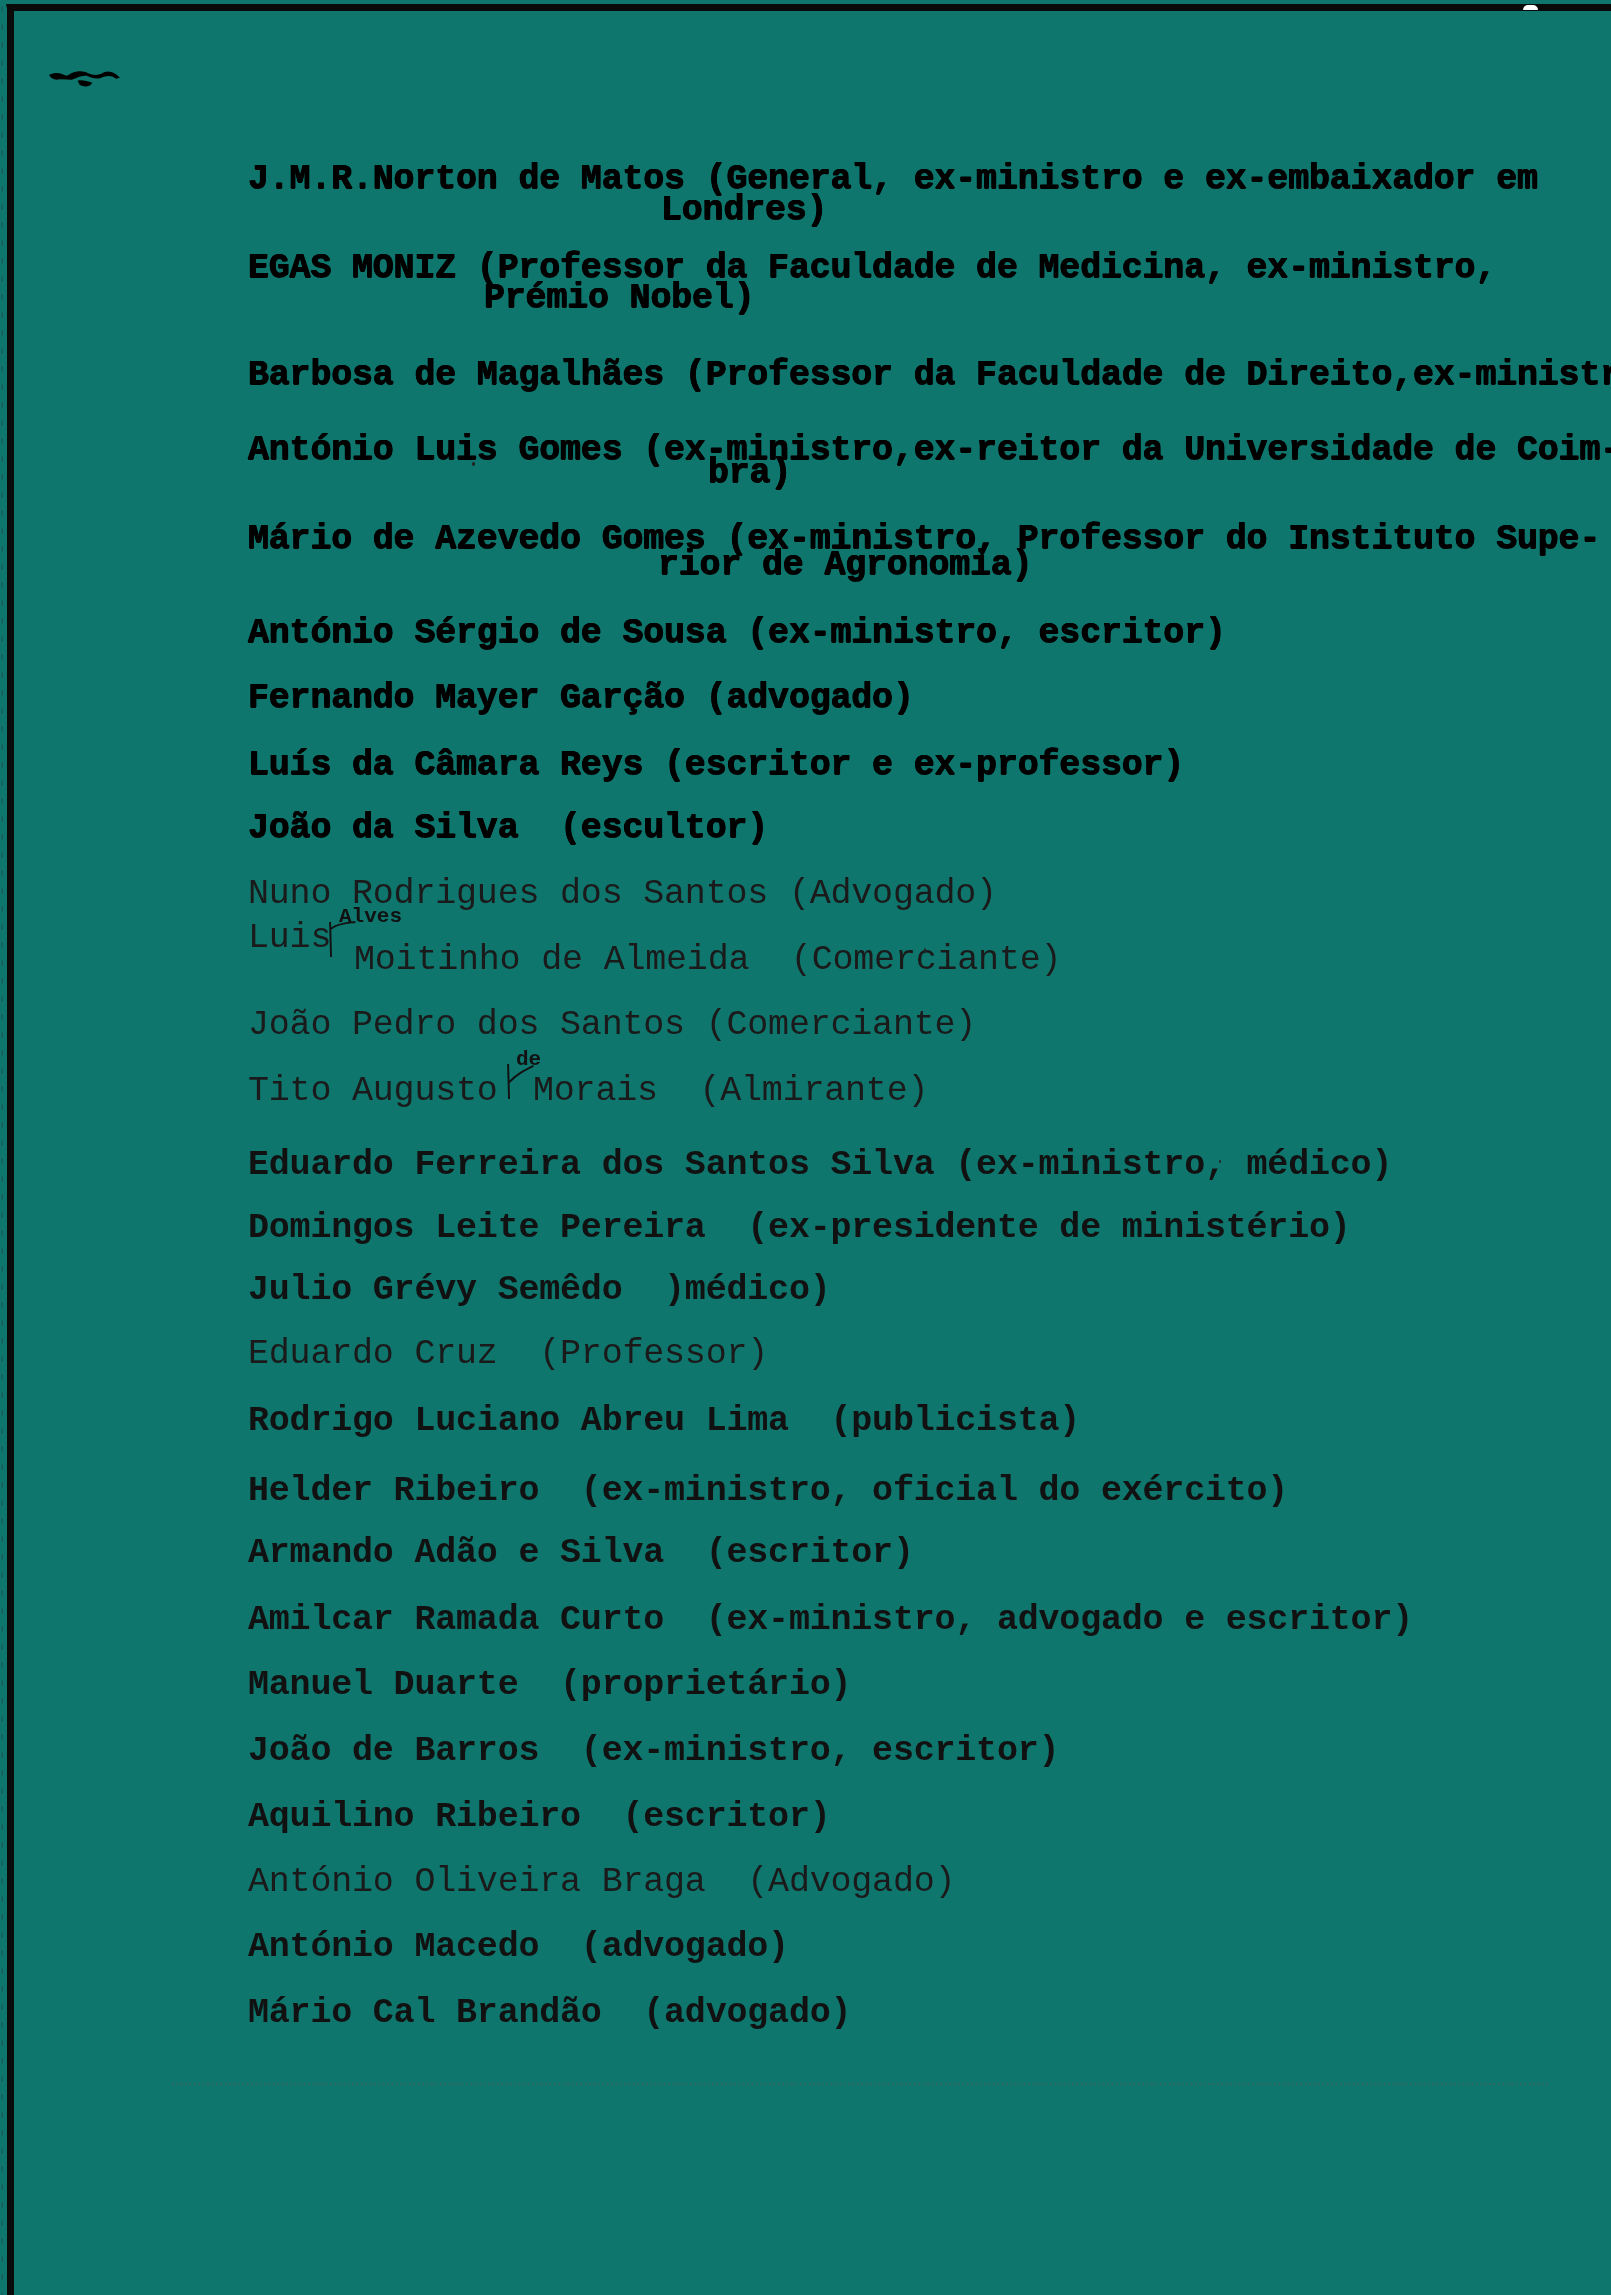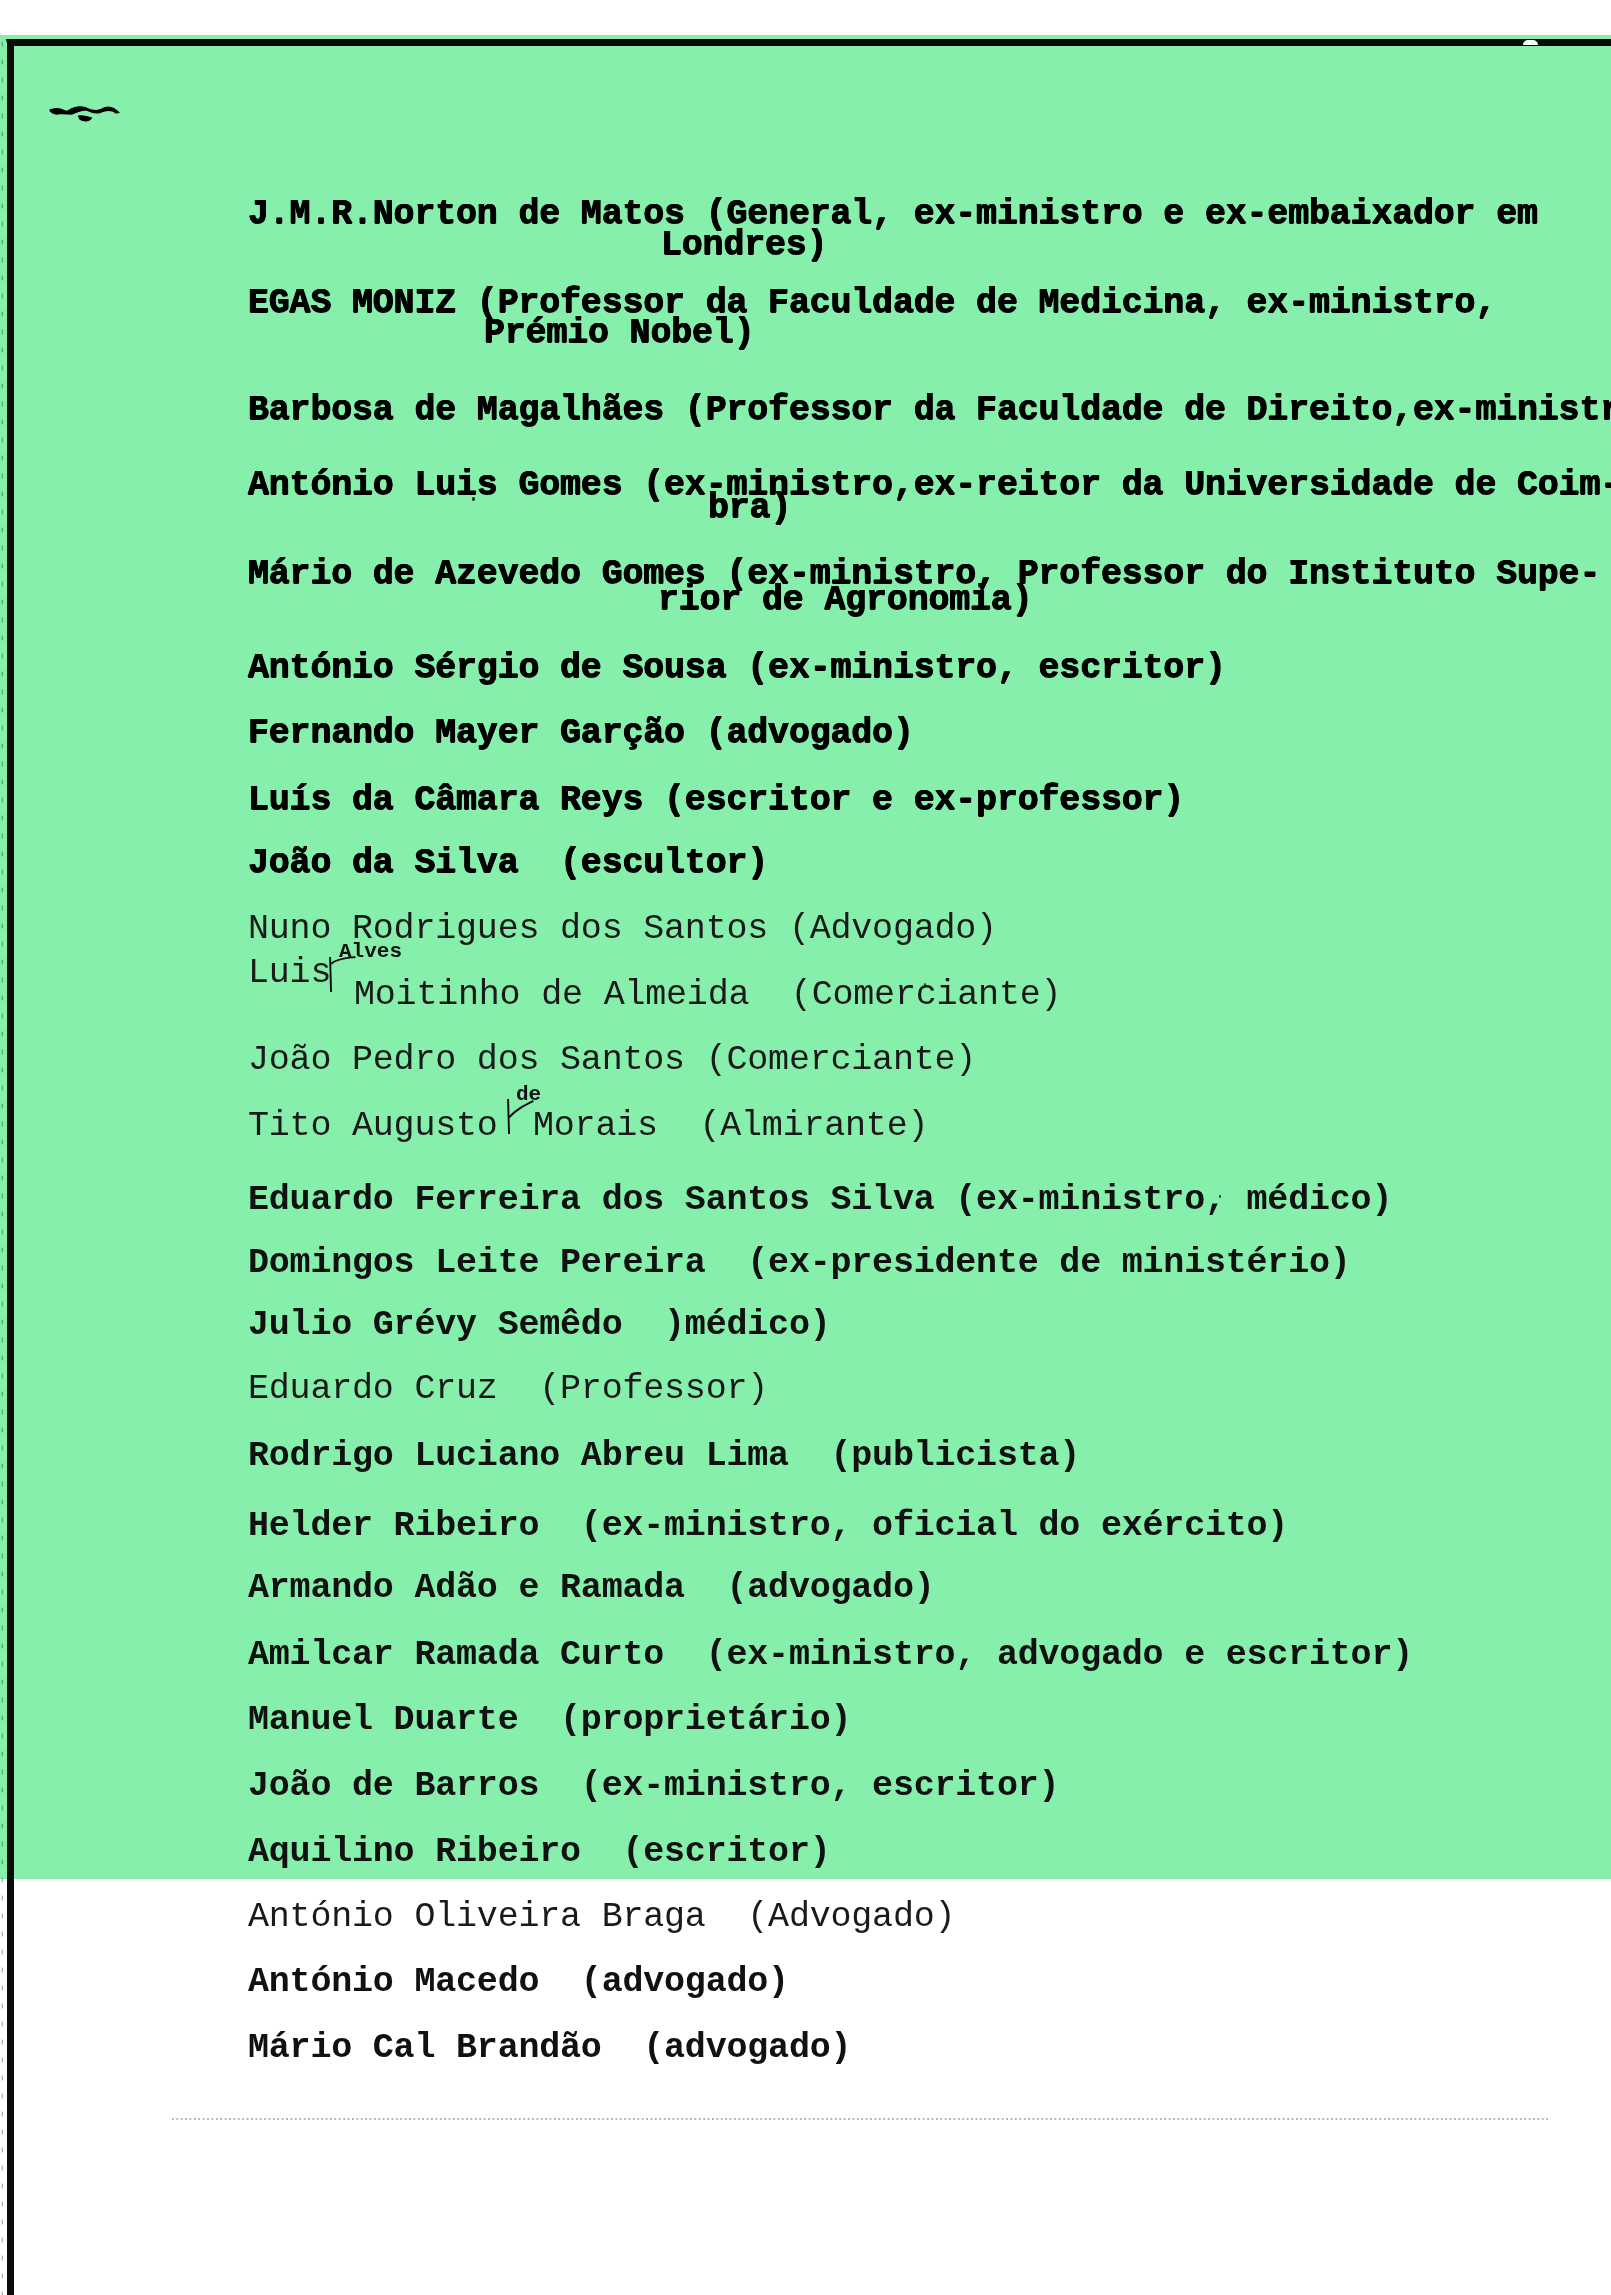--- a/index.html
+++ b/index.html
@@ -7,23 +7,22 @@
     background: #ffffff;
   }
   body {
     width: 1612px; height: 2295px;
     position: relative; overflow: hidden;
     font-family: "Liberation Mono", "DejaVu Sans Mono", monospace;
     color: #111111;
   }
   .page {
     position: absolute; left: 0; top: 0;
-    width: 1612px; height: 1844px;
-    background: #86efac;
-    margin-top: 35px;
+    width: 1612px; height: 2295px;
+    background: #0f766e;
   }
   .border-top {
     position: absolute; left: 5.9px; top: 3.9px;
     width: 1606px; height: 6.9px;
     background: #0a0a0a;
     border-bottom-left-radius: 8.8px;
   }
   .border-left {
     position: absolute; left: 6.9px; top: 3.9px;
     width: 6.9px; height: 2292px;
@@ -128,21 +127,21 @@
   </svg>
   <div class="line light" style="top:1074px;text-align:right;">Tito Augusto</div>
   <div class="line light" style="top:1074px; left:533px;">Morais  (Almirante)</div>
 
   <div class="line medium" style="top:1148px;">Eduardo Ferreira dos Santos Silva (ex-ministro, médico)</div>
   <div class="line medium" style="top:1211px;">Domingos Leite Pereira  (ex-presidente de ministério)</div>
   <div class="line medium" style="top:1273px;">Julio Grévy Semêdo  )médico)</div>
   <div class="line light" style="top:1337px;">Eduardo Cruz  (Professor)</div>
   <div class="line medium" style="top:1404px;">Rodrigo Luciano Abreu Lima  (publicista)</div>
   <div class="line medium" style="top:1474px;">Helder Ribeiro  (ex-ministro, oficial do exército)</div>
-  <div class="line medium" style="top:1536px;">Armando Adão e Ramada  (advogado)</div>
+  <div class="line medium" style="top:1536px;">Armando Adão e Silva  (escritor)</div>
   <div class="line medium" style="top:1603px;">Amilcar Ramada Curto  (ex-ministro, advogado e escritor)</div>
   <div class="line medium" style="top:1668px;">Manuel Duarte  (proprietário)</div>
   <div class="line medium" style="top:1734px;">João de Barros  (ex-ministro, escritor)</div>
   <div class="line medium" style="top:1800px;">Aquilino Ribeiro  (escritor)</div>
   <div class="line light" style="top:1865px;">António Oliveira Braga  (Advogado)</div>
   <div class="line medium" style="top:1930px;">António Macedo  (advogado)</div>
   <div class="line medium" style="top:1996px;">Mário Cal Brandão  (advogado)</div>
 
   <div class="dotted-rule"></div>
 

